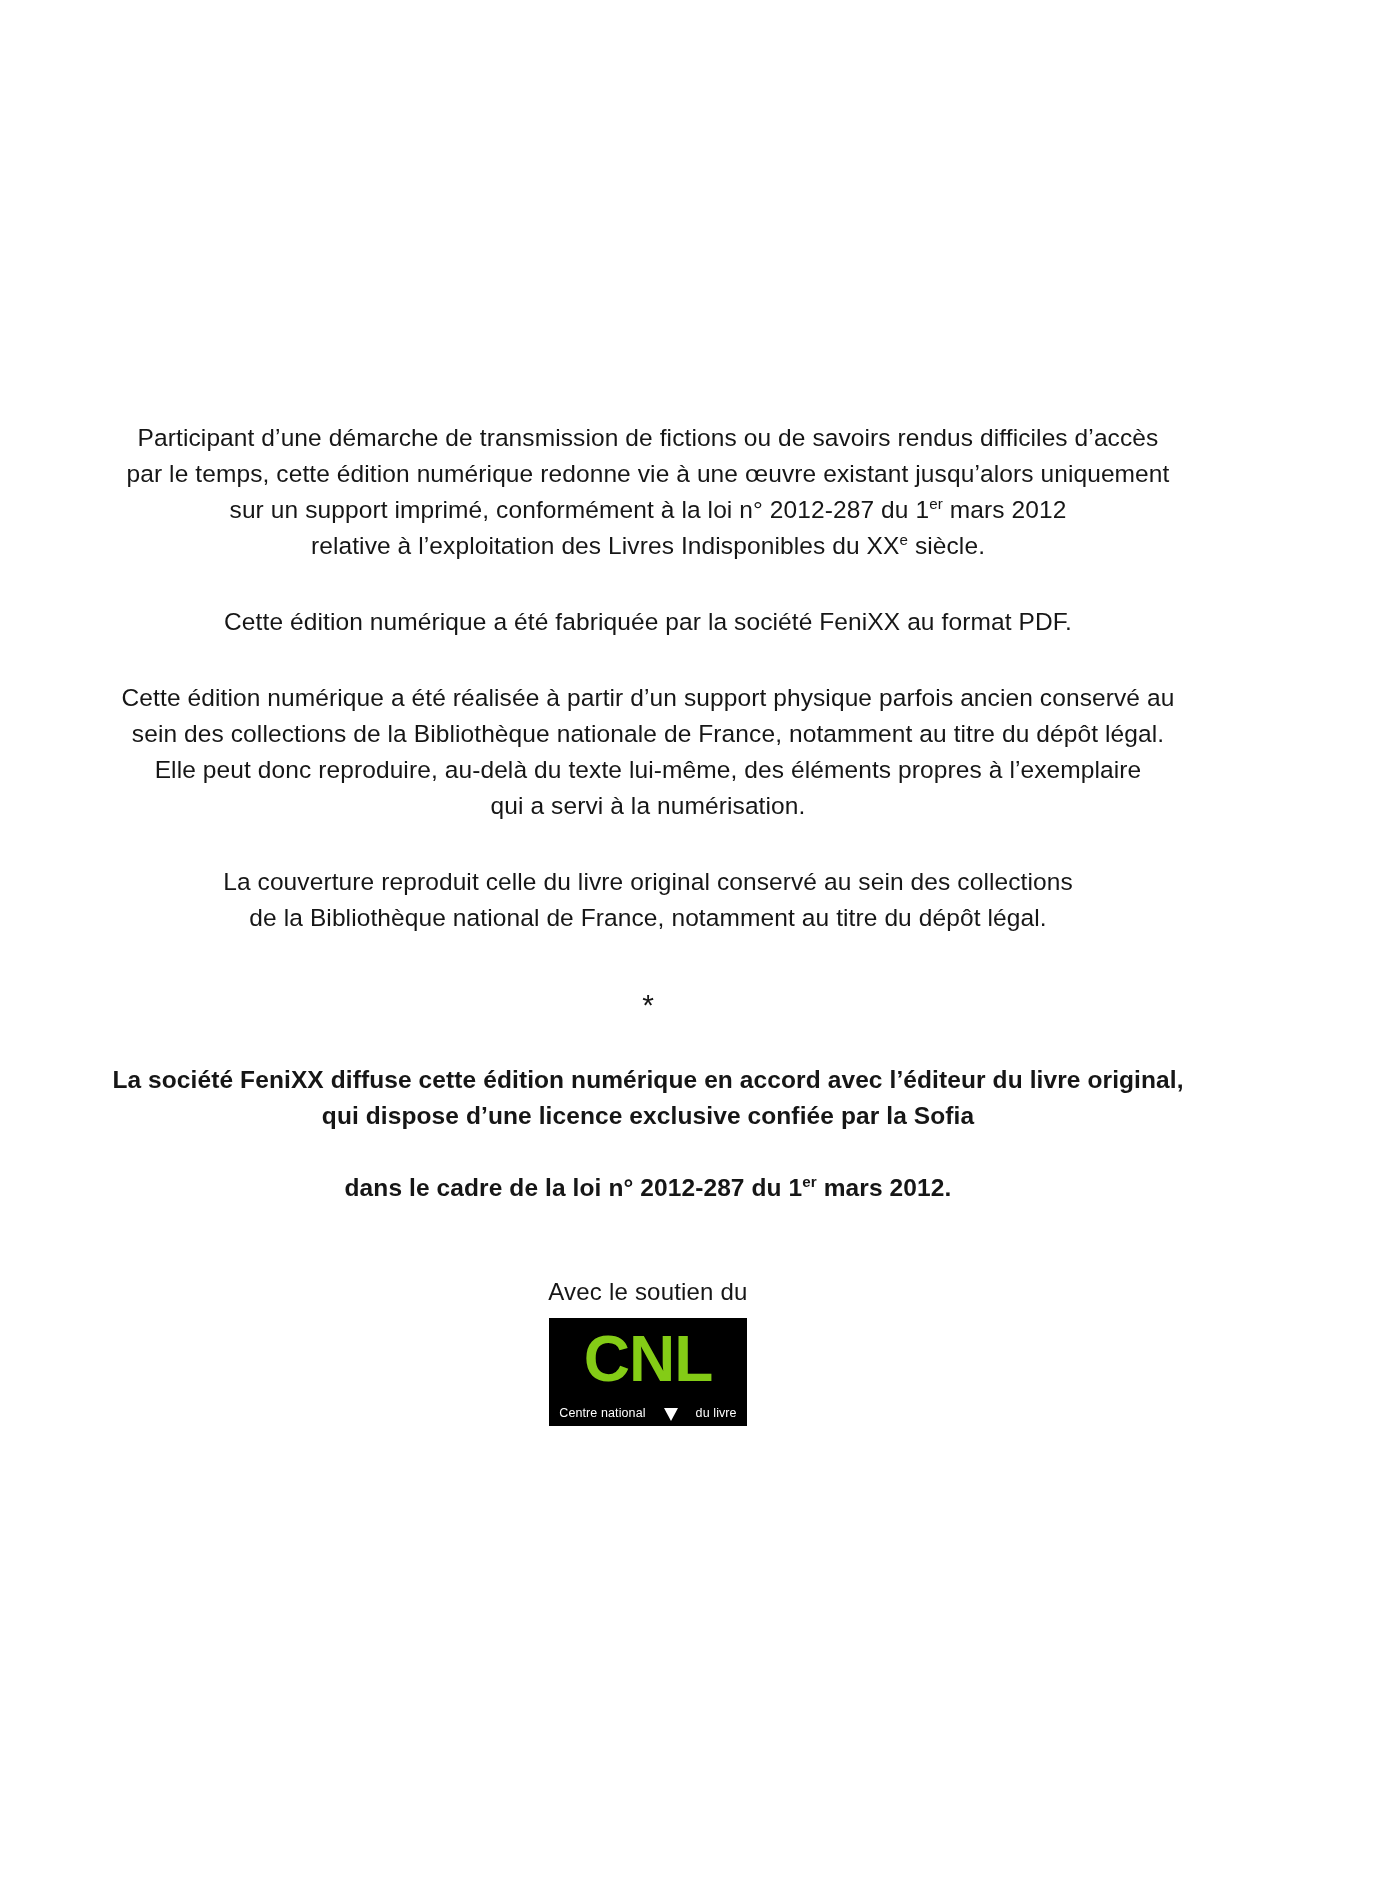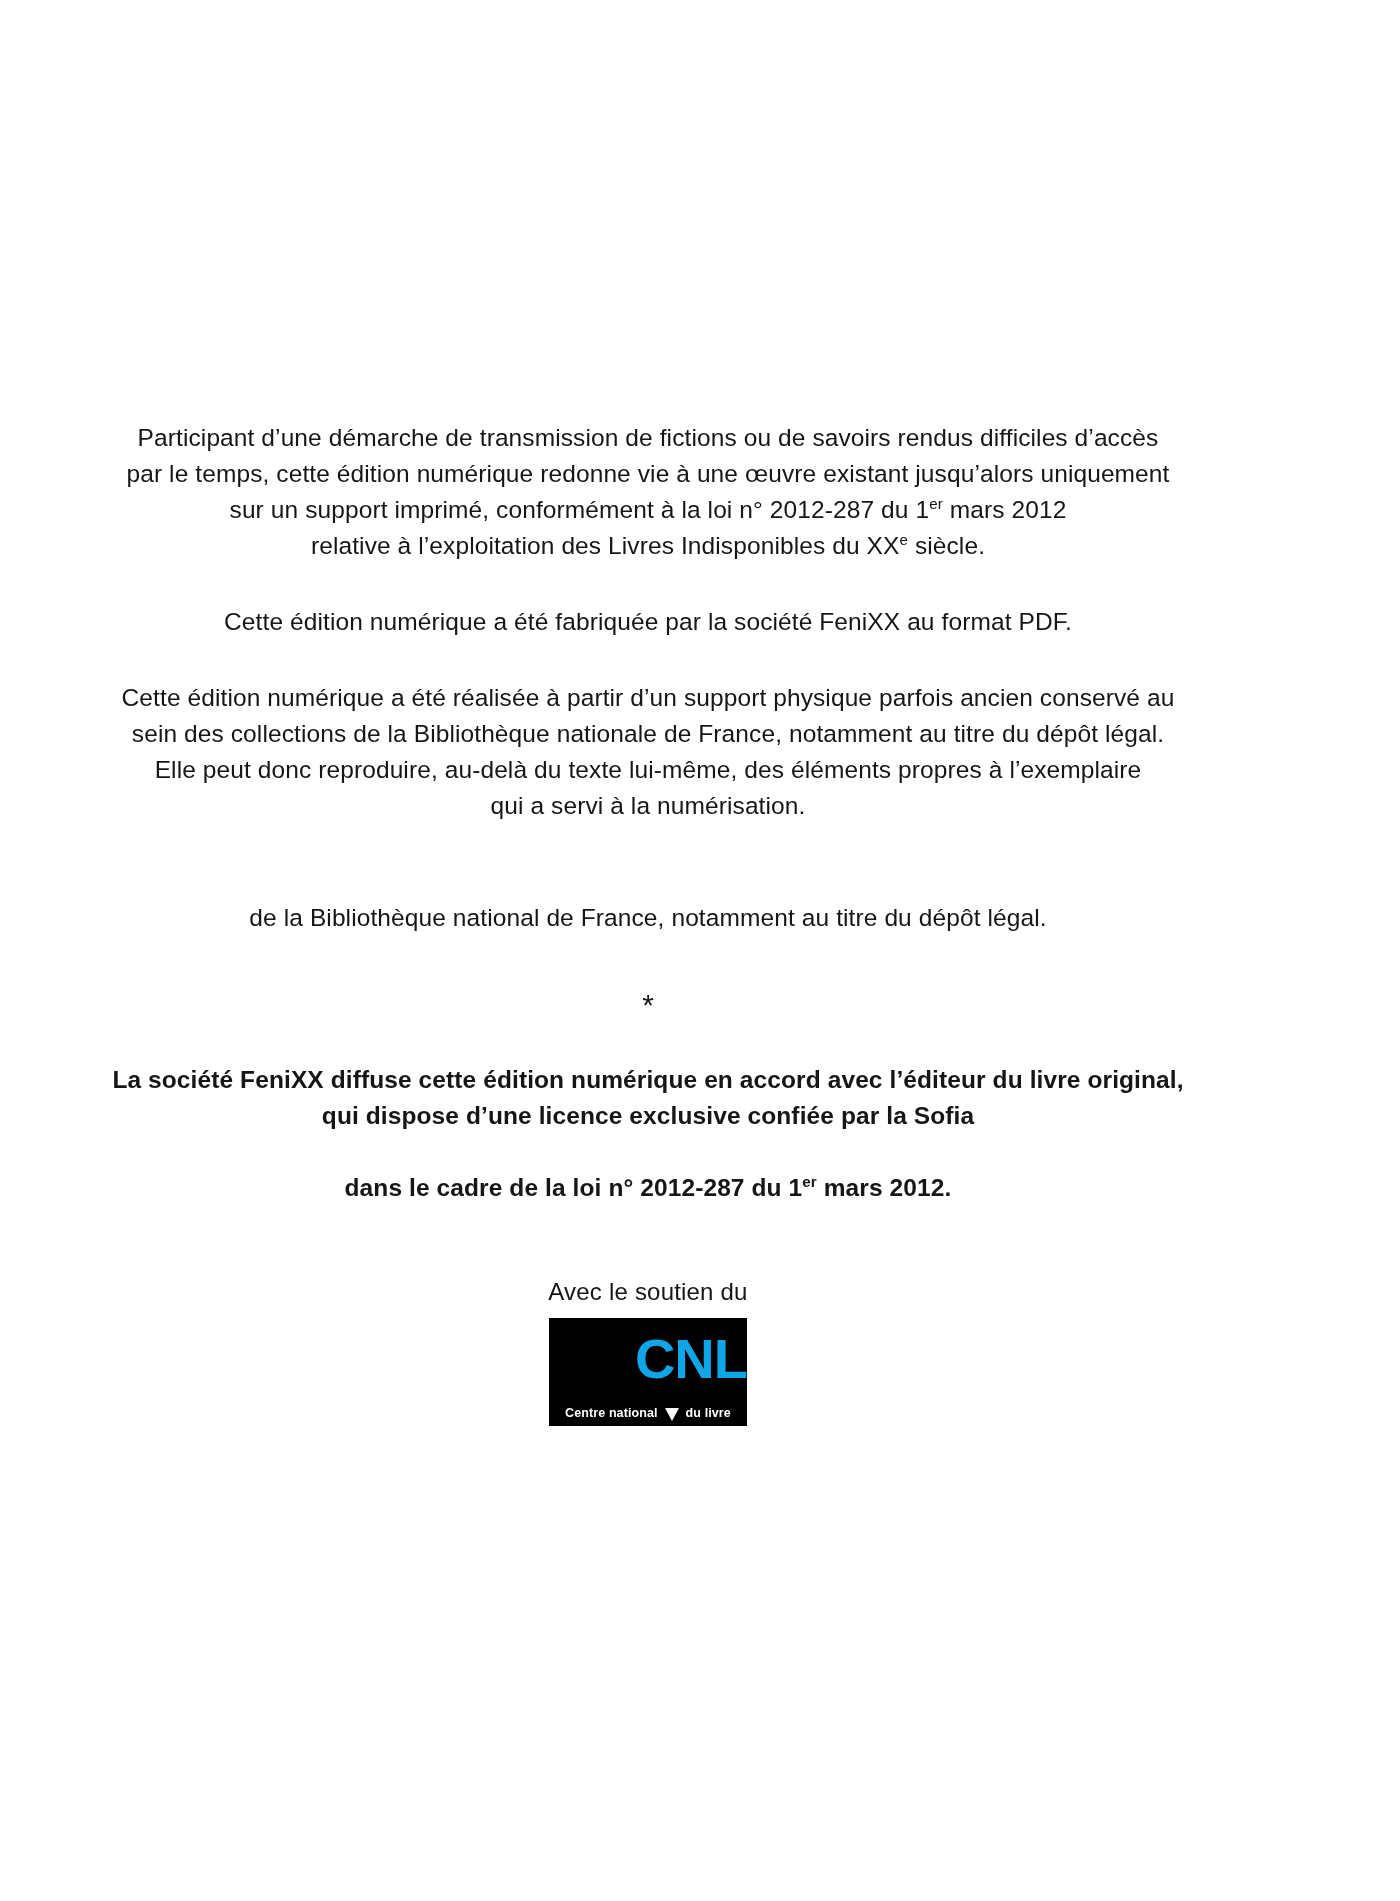--- a/index.html
+++ b/index.html
@@ -85,41 +85,41 @@
     height: 108px;
     position: relative;
     text-align: left;
   }
 
   .cnl-letters {
     position: absolute;
     left: 0;
     right: 0;
     top: 5px;
-    text-align: right;
-    color: #0ea5e9;
+    text-align: center;
+    color: #84cc16;
     font-family: "Liberation Sans", sans-serif;
     font-weight: bold;
-    font-size: 56px;
+    font-size: 64px;
     line-height: 72px;
     letter-spacing: -1px;
   }
 
   .cnl-bottom {
     position: absolute;
     left: 0;
     right: 0;
     bottom: 6px;
     display: flex;
     align-items: center;
     justify-content: center;
-    gap: 7px;
+    gap: 18px;
     color: #ffffff;
     font-size: 12.5px;
-    font-weight: bold;
+    font-weight: normal;
     letter-spacing: 0.1px;
   }
 
   .cnl-mark {
     display: inline-block;
     width: 0;
     height: 0;
     border-left: 7px solid transparent;
     border-right: 7px solid transparent;
     border-top: 13px solid #ffffff;
@@ -146,21 +146,21 @@
     </p>
 
     <p class="para">
       <span>Cette édition numérique a été réalisée à partir d’un support physique parfois ancien conservé au</span><br>
       <span>sein des collections de la Bibliothèque nationale de France, notamment au titre du dépôt légal.</span><br>
       <span>Elle peut donc reproduire, au-delà du texte lui-même, des éléments propres à l’exemplaire</span><br>
       <span>qui a servi à la numérisation.</span>
     </p>
 
     <p class="para">
-      <br>
+      <span>La couverture reproduit celle du livre original conservé au sein des collections</span><br>
       <span>de la Bibliothèque national de France, notamment au titre du dépôt légal.</span>
     </p>
 
     <div class="star">*</div>
 
     <p class="para tight-gap">
       <span>La société FeniXX diffuse cette édition numérique en accord avec l’éditeur du livre original,</span><br>
       <span>qui dispose d’une licence exclusive confiée par la Sofia</span><br>
       <br>
       <span>dans le cadre de la loi n° 2012-287 du 1<sup>er</sup> mars 2012.</span>

